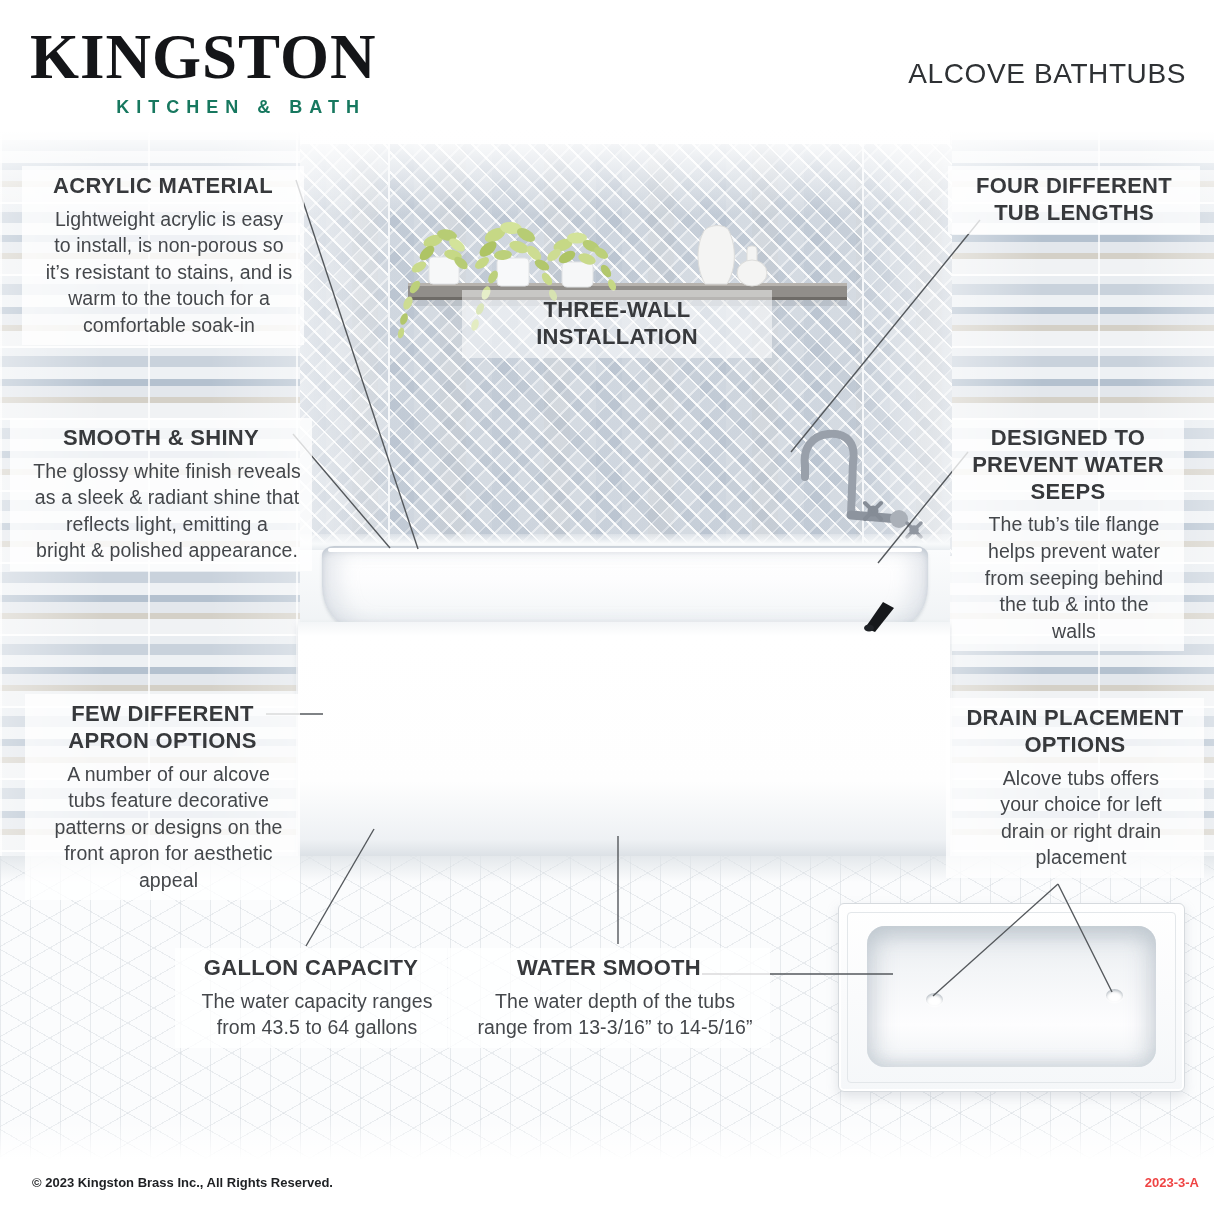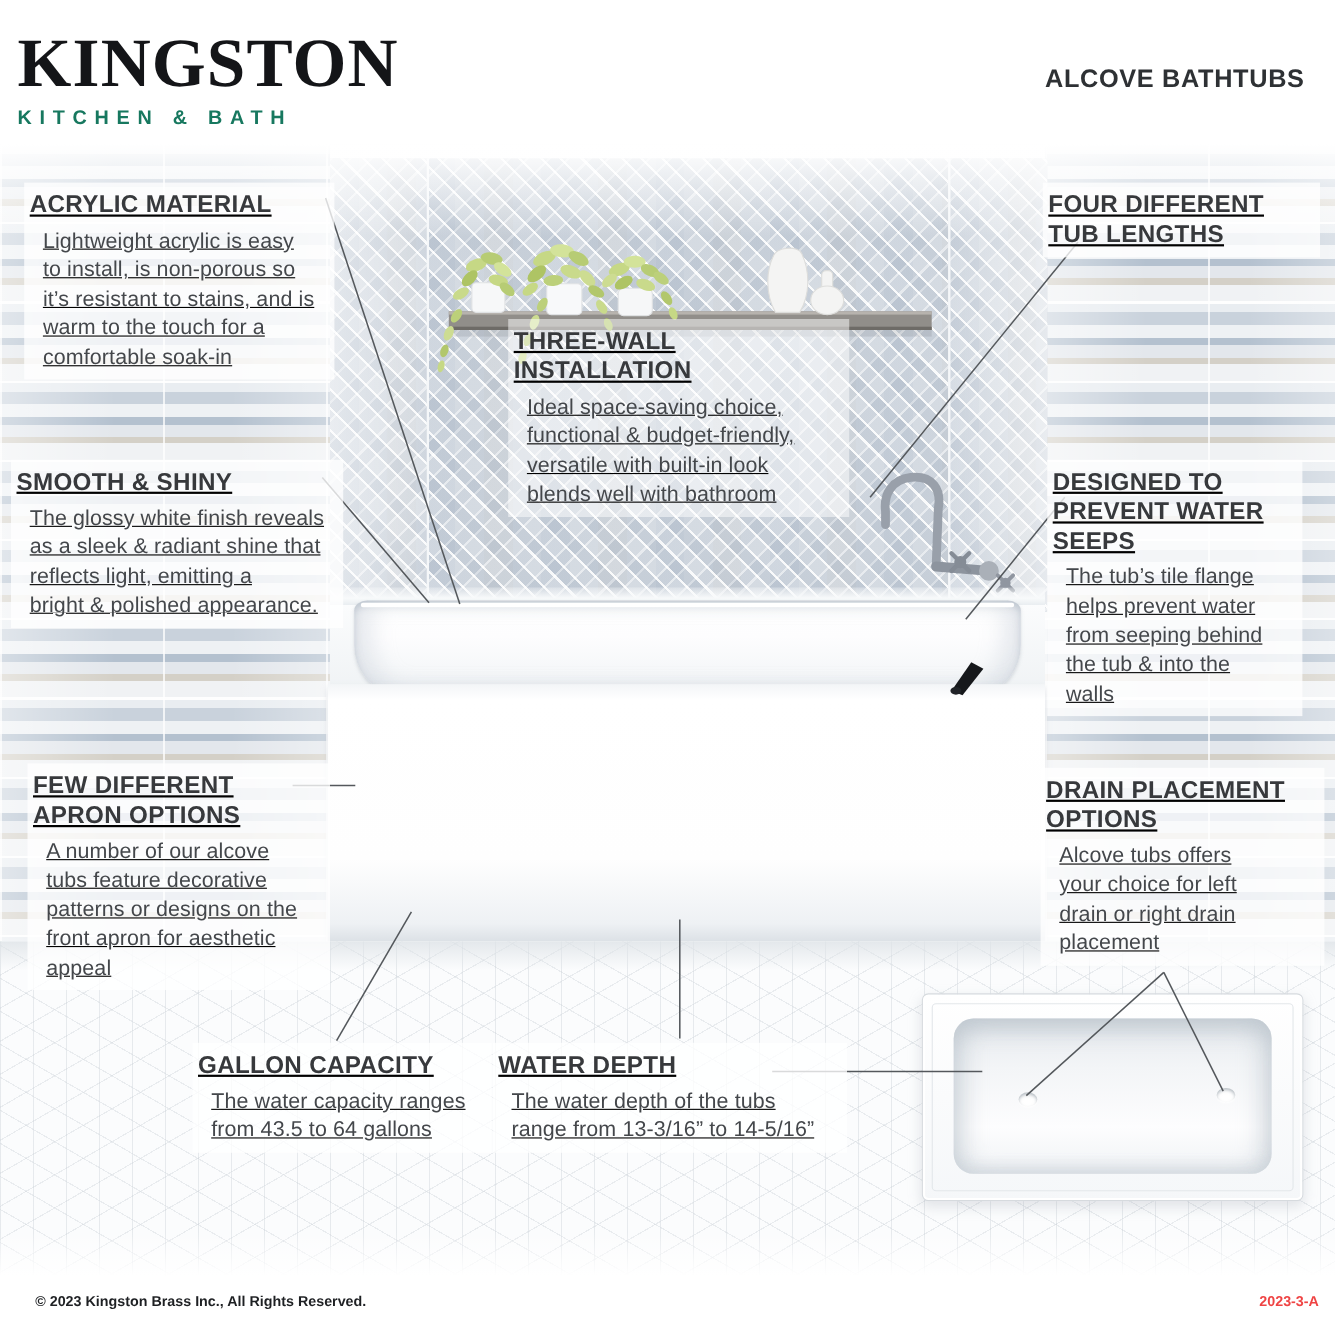--- a/index.html
+++ b/index.html
@@ -1,24 +1,24 @@
 <!DOCTYPE html>
 <html><head>
 <meta charset="utf-8">
 <style>
   html,body{margin:0;padding:0;background:#ffffff;}
   .page{position:relative;width:1214px;height:1214px;background:#ffffff;overflow:hidden;
         font-family:"Liberation Sans", sans-serif;}
 
   
-  .logo{position:absolute;left:16px;top:26px;width:336px;text-align:left;}
+  .logo{position:absolute;left:30px;top:26px;width:336px;text-align:right;}
   .logo-main{font-family:"Liberation Serif", serif;font-weight:700;font-size:63px;
              letter-spacing:1px;color:#141518;line-height:1;}
   .logo-sub{margin-top:8px;font-size:18px;font-weight:700;letter-spacing:7px;color:#17785f;}
-  .page-title{position:absolute;right:28px;top:58px;font-size:23px;font-weight:700;
+  .page-title{position:absolute;right:28px;top:58px;font-size:28px;font-weight:400;
               letter-spacing:.6px;color:#2e3134;}
 
   
   .photo{position:absolute;left:0;top:130px;width:1214px;height:1030px;overflow:hidden;}
   .photo::before{content:'';position:absolute;left:0;top:0;right:0;height:85px;z-index:5;
       background:linear-gradient(180deg,#ffffff 0%,rgba(255,255,255,0) 100%);}
 
   .wall{position:absolute;top:0;height:726px;
       background-color:#dde2e8;
       background-image:
@@ -87,22 +87,22 @@
   .topview-bowl{position:absolute;left:28px;top:22px;right:28px;bottom:24px;border-radius:18px;
       background:linear-gradient(180deg,#e6eaee 0,#f3f5f7 32%,#fdfdfe 70%,#f0f3f5 100%);
       box-shadow:inset 0 12px 18px rgba(172,183,194,.45), inset 0 -7px 10px rgba(198,206,214,.25),
                  inset 14px 0 18px rgba(188,197,205,.32), inset -14px 0 18px rgba(188,197,205,.32);}
   .drain{position:absolute;width:17px;height:13px;border-radius:50%;background:#ffffff;
       box-shadow:inset 0 2px 3px rgba(135,146,157,.6), 0 1px 2px rgba(255,255,255,.9);}
   .drain-left{left:87px;top:89px;}
   .drain-right{left:267px;top:85px;}
 
   
-  .callout{position:absolute;z-index:10;
-      background:rgba(255,255,255,.78);padding:7px 5px;text-decoration:underline;}
+  .callout{position:absolute;text-align:center;z-index:10;
+      background:rgba(255,255,255,.78);padding:7px 5px;}
   .c-title{font-weight:700;font-size:22px;line-height:1.22;letter-spacing:.3px;color:#37393c;
       white-space:pre-line;}
   .c-body{margin-top:6px;font-size:19.5px;line-height:1.36;letter-spacing:.1px;color:#44474b;
       white-space:pre-line;margin-left:12px;}
   .callout-center{background:rgba(255,255,255,.5);}
 
   .co-acrylic{left:22px;top:166px;width:272px;}
   .co-smooth{left:10px;top:418px;width:292px;}
   .co-apron{left:25px;top:694px;width:265px;}
   .co-gallon{left:175px;top:948px;width:262px;}
@@ -275,24 +275,20 @@
     <div class="c-body">A number of our alcove
 tubs feature decorative
 patterns or designs on the
 front apron for aesthetic
 appeal</div>
   </div>
 
   <div class="callout callout-center co-threewall">
     <div class="c-title">THREE-WALL
 INSTALLATION</div>
-    <div class="c-body">Ideal space-saving choice,
-functional &amp; budget-friendly,
-versatile with built-in look
-blends well with bathroom</div>
   </div>
 
   <div class="callout co-lengths">
     <div class="c-title">FOUR DIFFERENT
 TUB LENGTHS</div>
   </div>
 
   <div class="callout co-seeps">
     <div class="c-title">DESIGNED TO
 PREVENT WATER
@@ -313,21 +309,21 @@
 placement</div>
   </div>
 
   <div class="callout co-gallon">
     <div class="c-title">GALLON CAPACITY</div>
     <div class="c-body">The water capacity ranges
 from 43.5 to 64 gallons</div>
   </div>
 
   <div class="callout co-depth">
-    <div class="c-title">WATER DEPTH</div>
+    <div class="c-title">WATER SMOOTH</div>
     <div class="c-body">The water depth of the tubs
 range from 13-3/16” to 14-5/16”</div>
   </div>
 
   <div class="footer-copy">© 2023 Kingston Brass Inc., All Rights Reserved.</div>
   <div class="footer-code">2023-3-A</div>
 
 </div>
 
 </body></html>

